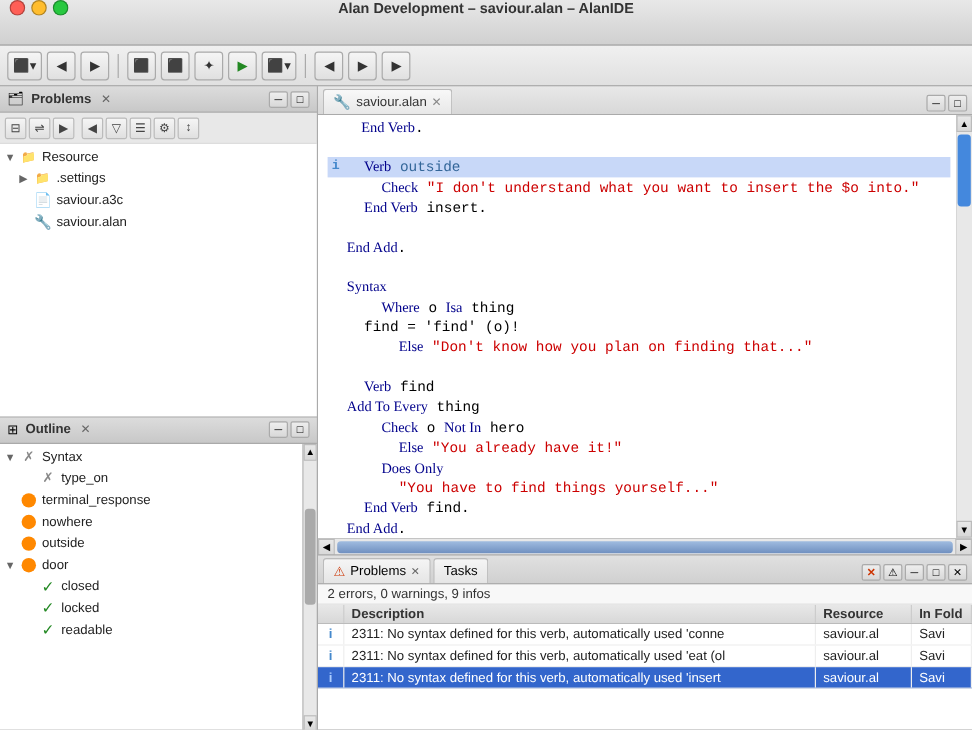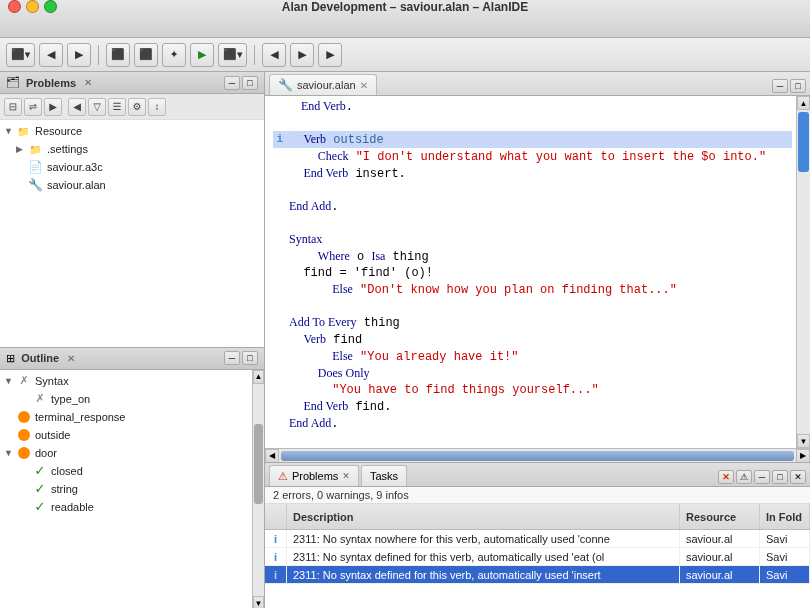--- a/index.html
+++ b/index.html
@@ -402,21 +402,21 @@
     }
     .problems-table {
       flex: 1;
       overflow-y: auto;
       background: #fff;
     }
     .prob-table-header {
       display: flex;
       background: linear-gradient(to bottom, #e8e8e8, #d8d8d8);
       border-bottom: 1px solid #bbb;
-      height: 26px;
+      height: 16px;
     }
     .prob-th {
       font-size: 11px;
       font-weight: bold;
       color: #333;
       padding: 0 6px;
       border-right: 1px solid #ccc;
       display: flex;
       align-items: center;
     }
@@ -567,20 +567,27 @@
 
 
           <div class="tree-item" style="padding-left:4px;">
             <span class="tree-arrow"> </span>
             <span class="tree-icon">
               <div style="width:12px;height:12px;background:#ff8800;border-radius:50%;"></div>
             </span>
             <span class="tree-label">terminal_response</span>
           </div>
 
+          <div class="tree-item" style="padding-left:4px;">
+            <span class="tree-arrow"> </span>
+            <span class="tree-icon">
+              <div style="width:12px;height:12px;background:#ff8800;border-radius:50%;"></div>
+            </span>
+            <span class="tree-label">nowhere</span>
+          </div>
 
           <div class="tree-item" style="padding-left:4px;">
             <span class="tree-arrow"> </span>
             <span class="tree-icon">
               <div style="width:12px;height:12px;background:#ff8800;border-radius:50%;"></div>
             </span>
             <span class="tree-label">outside</span>
           </div>
 
 
@@ -594,21 +601,21 @@
 
           <div class="tree-item" style="padding-left:20px;">
             <span class="tree-arrow"> </span>
             <span class="tree-icon" style="color:#228822; font-size:13px;">✓</span>
             <span class="tree-label">closed</span>
           </div>
 
           <div class="tree-item" style="padding-left:20px;">
             <span class="tree-arrow"> </span>
             <span class="tree-icon" style="color:#228822; font-size:13px;">✓</span>
-            <span class="tree-label">string</span>
+            <span class="tree-label">locked</span>
           </div>
 
           <div class="tree-item" style="padding-left:20px;">
             <span class="tree-arrow"> </span>
             <span class="tree-icon" style="color:#228822; font-size:13px;">✓</span>
             <span class="tree-label">readable</span>
           </div>
         </div>
 
         <div class="editor-scrollbar" style="width:12px;">
@@ -703,28 +710,32 @@
             <span class="line-gutter"></span>
             <span class="line-content">      <span class="kw">Else</span> <span class="str">"Don't know how you plan on finding that..."</span></span>
           </div>
           <div class="code-line">
             <span class="line-gutter"></span>
             <span class="line-content"> </span>
           </div>
 
           <div class="code-line">
             <span class="line-gutter"></span>
+            <span class="line-content">  <span class="kw">Verb</span> find</span>
+          </div>
+
+          <div class="code-line">
+            <span class="line-gutter"></span>
             <span class="line-content"><span class="kw">Add To Every</span> thing</span>
           </div>
 
           <div class="code-line">
             <span class="line-gutter"></span>
-            <span class="line-content">  <span class="kw">Verb</span> find</span>
-          </div>
-
+            <span class="line-content">    <span class="kw">Check</span> o <span class="kw">Not In</span> hero</span>
+          </div>
 
           <div class="code-line">
             <span class="line-gutter"></span>
             <span class="line-content">      <span class="kw">Else</span> <span class="str">"You already have it!"</span></span>
           </div>
 
           <div class="code-line">
             <span class="line-gutter"></span>
             <span class="line-content">    <span class="kw">Does Only</span></span>
           </div>
@@ -798,21 +809,21 @@
           </div>
           <div class="prob-th" style="width:50px;">
             <span>In Fold</span>
           </div>
         </div>
 
         <div class="prob-row">
           <div class="prob-cell" style="width:22px; justify-content:center;">
             <span class="prob-info-icon">i</span>
           </div>
-          <div class="prob-cell" style="flex:1;">2311: No syntax nowhere for this verb, automatically used 'conne</div>
+          <div class="prob-cell" style="flex:1;">2311: No syntax defined for this verb, automatically used 'conne</div>
           <div class="prob-cell" style="width:80px;">saviour.al</div>
           <div class="prob-cell" style="width:50px;">Savi</div>
         </div>
 
         <div class="prob-row">
           <div class="prob-cell" style="width:22px; justify-content:center;">
             <span class="prob-info-icon">i</span>
           </div>
           <div class="prob-cell" style="flex:1;">2311: No syntax defined for this verb, automatically used 'eat (ol</div>
           <div class="prob-cell" style="width:80px;">saviour.al</div>

